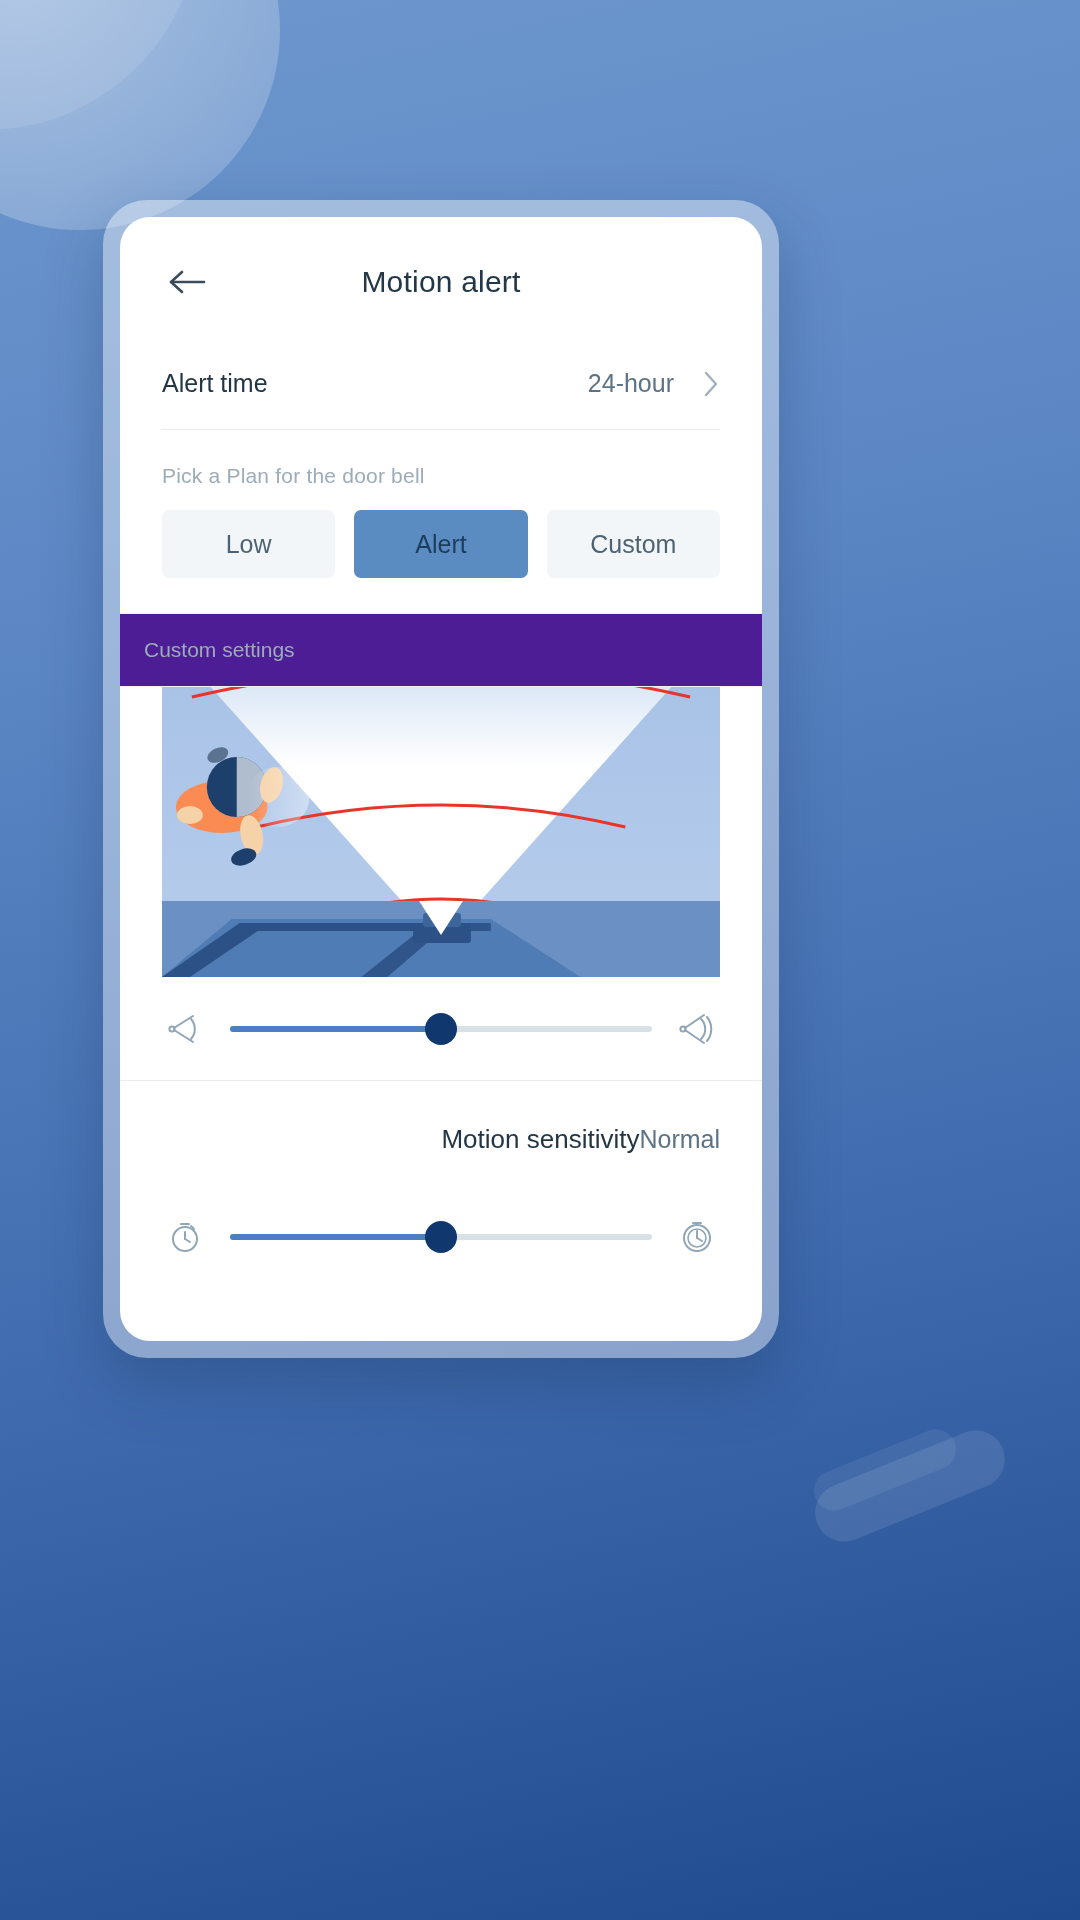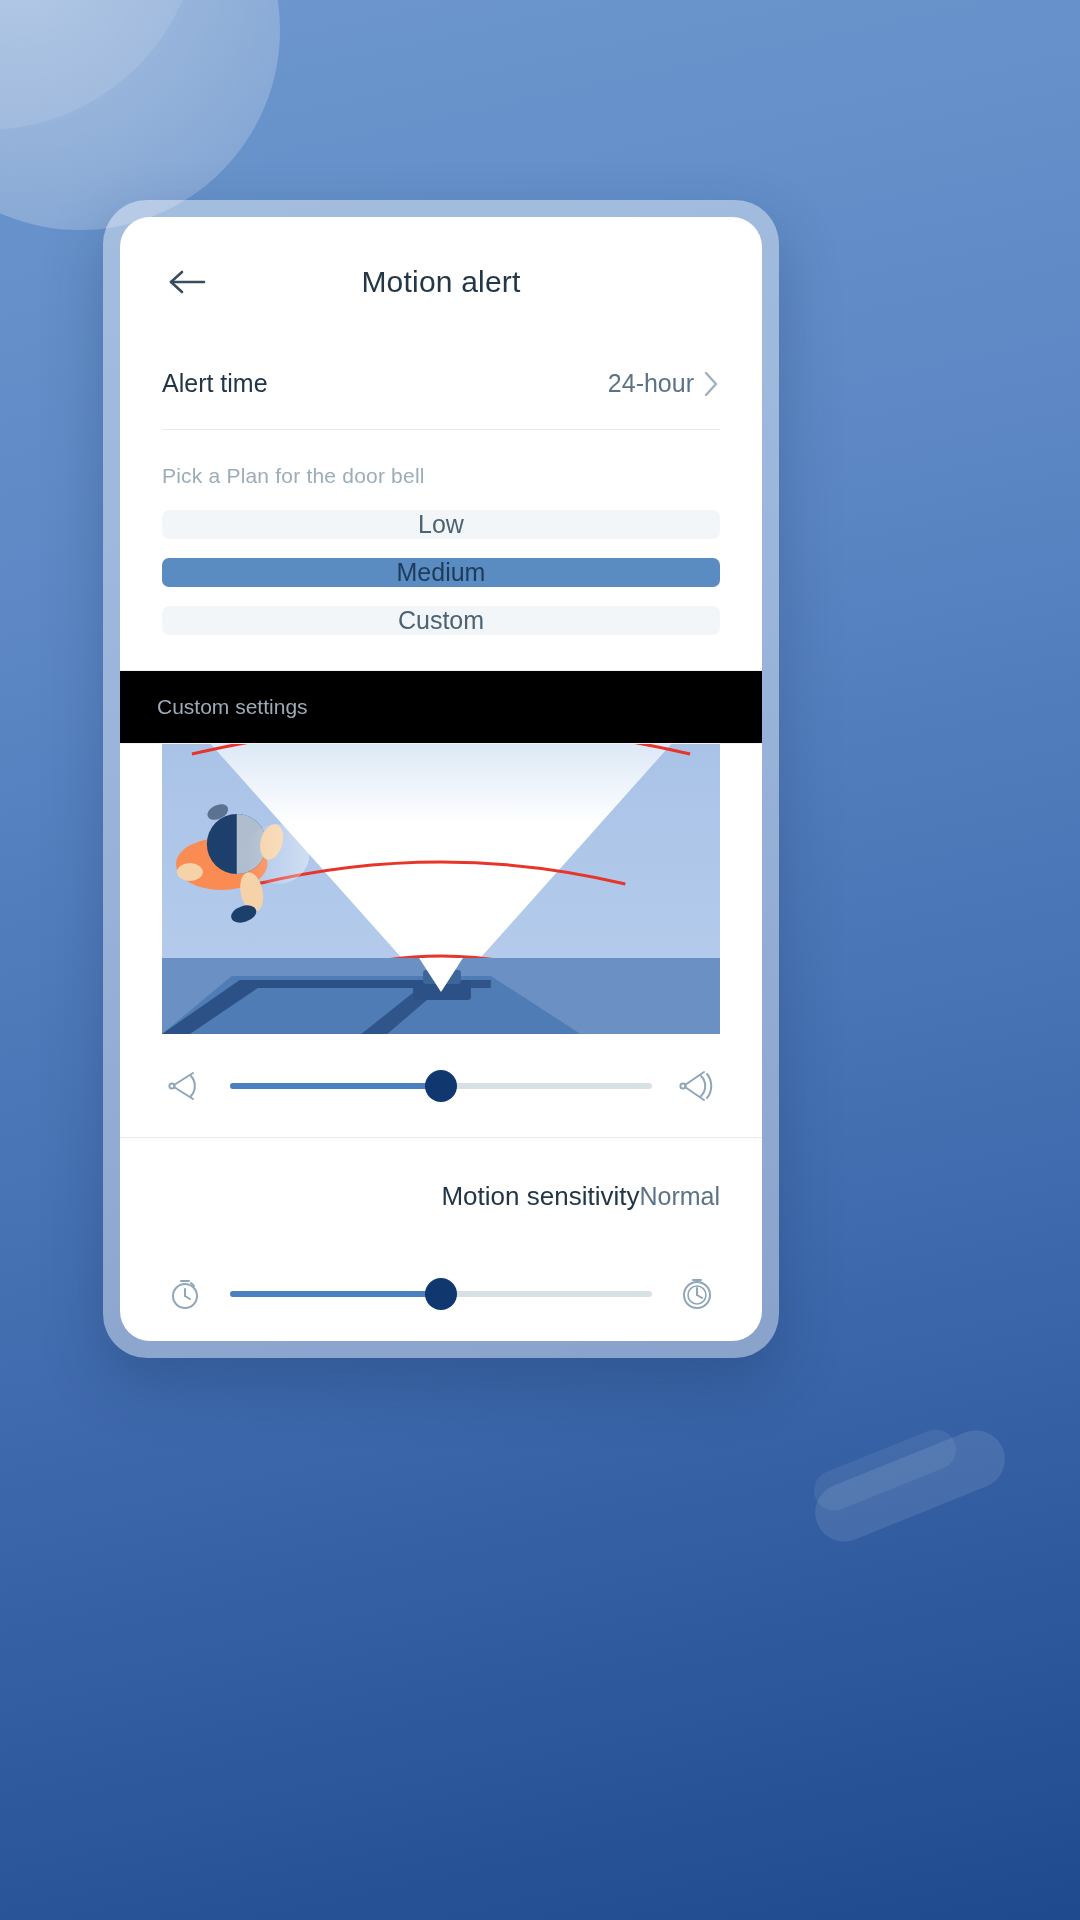--- a/index.html
+++ b/index.html
@@ -71,43 +71,43 @@
 
   .pad { padding: 0 42px; }
 
   
   .row-alert {
     display: flex; align-items: center; justify-content: space-between;
     height: 92px;
     border-bottom: 1.5px solid #e8ecef;
   }
   .row-label { font-size: 25px; color: #233645; }
-  .row-right { display: flex; align-items: center; gap: 8px; }
+  .row-right { display: flex; align-items: center; gap: 28px; }
   .row-value { font-size: 25px; color: #5b7385; }
 
   
   .plan-hint {
     font-size: 21px; color: #9cacb8; margin-top: 34px; margin-bottom: 22px;
     letter-spacing: .2px;
   }
-  .seg-group { display: flex; gap: 19px; padding-bottom: 35px; flex-direction: column; }
+  .seg-group { display: flex; gap: 19px; padding-bottom: 35px; }
   .seg {
     flex: 1; height: 68px; border-radius: 7px;
     background: #f3f6f8;
     display: flex; align-items: center; justify-content: center;
     font-size: 25px; color: #4d6373;
     cursor: pointer;
   }
   .seg.selected { background: #5a8cc2; color: #1d3c5c; }
 
   
   .band {
-    background: #000000;
+    background: #4c1d95;
     height: 74px; display: flex; align-items: center;
-    padding: 0 37px;
+    padding: 0 24px;
     font-size: 21px; color: #9cacb8;
     border-top: 1px solid #eef2f5;
     border-bottom: 1px solid #eef2f5;
   }
 
   
   .row-distance {
     display: flex; align-items: center; justify-content: space-between;
     height: 96px;
   }
@@ -183,21 +183,21 @@
             </svg>
           </span>
         </div>
 
         <div class="plan-hint">Pick a Plan for the door bell</div>
         <div class="seg-group">
           <div class="seg">
             <span>Low</span>
           </div>
           <div class="seg selected">
-            <span>Medium</span>
+            <span>Alert</span>
           </div>
           <div class="seg">
             <span>Custom</span>
           </div>
         </div>
       </div>
 
       <div class="band">
         <span>Custom settings</span>
       </div>

